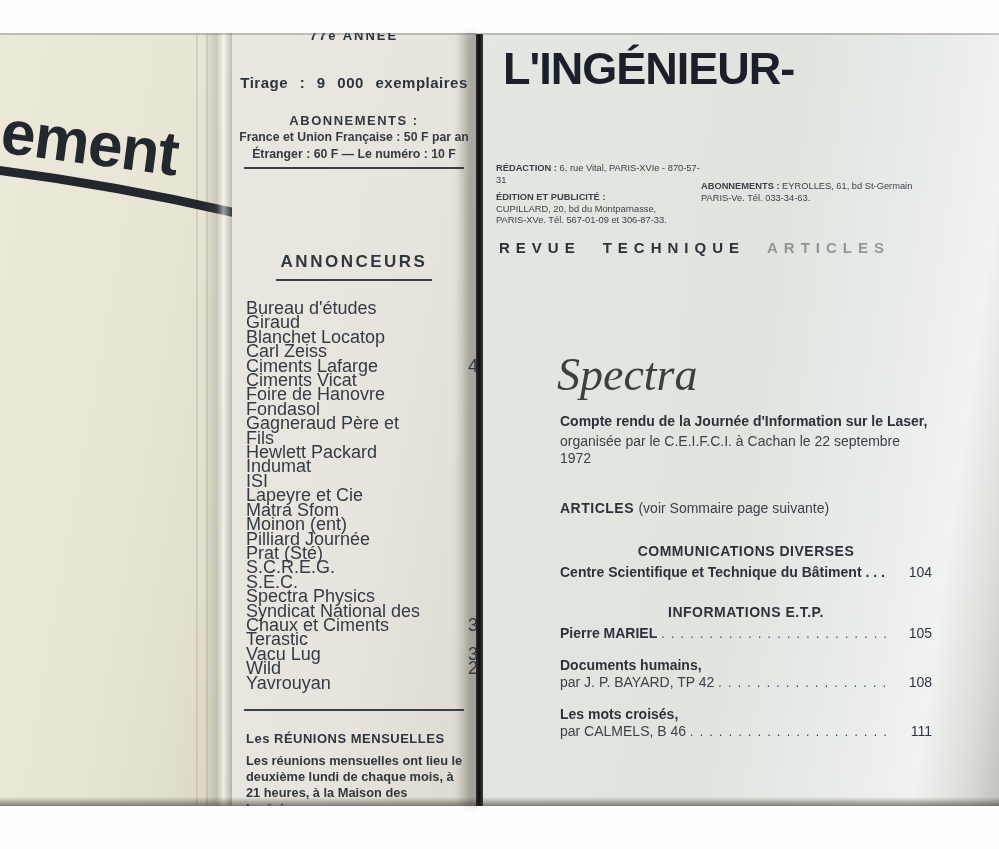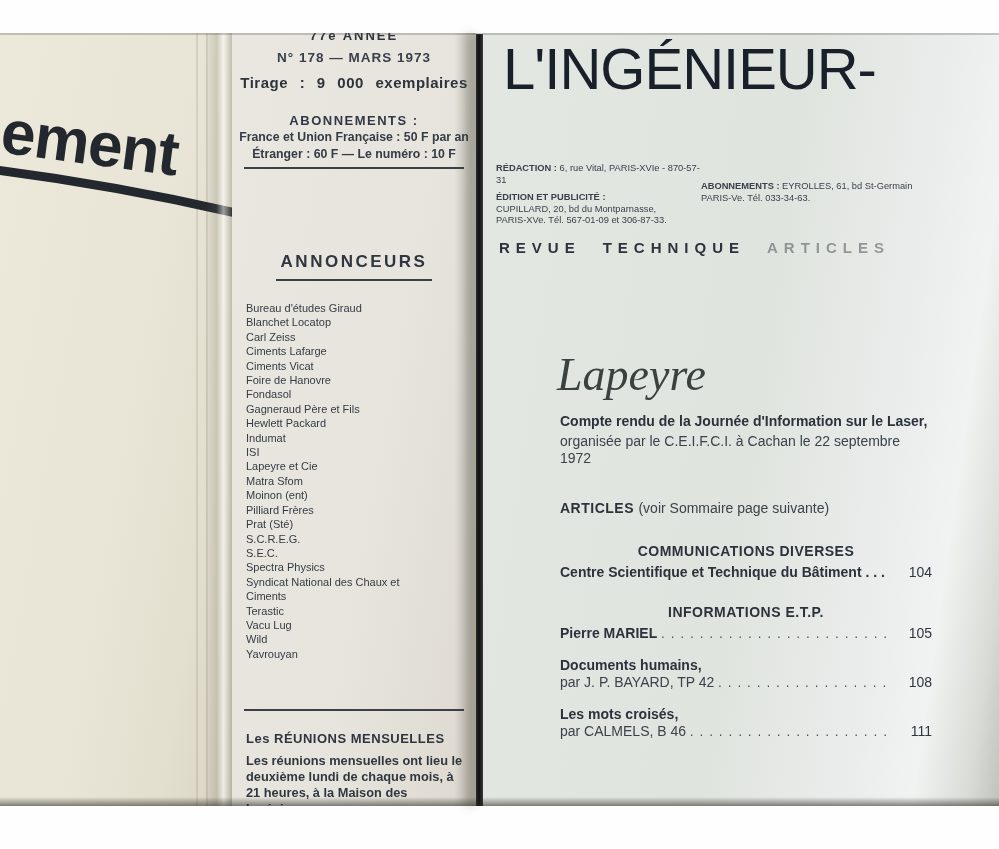--- a/index.html
+++ b/index.html
@@ -28,37 +28,37 @@
     font-weight:bold;word-spacing:7px;letter-spacing:.5px;color:#2c333d;}
   .abo-title{position:absolute;left:0;top:80px;width:100%;text-align:center;font-size:13px;
     font-weight:bold;letter-spacing:1.5px;color:#313843;}
   .abo-l1{position:absolute;left:0;top:97px;width:100%;text-align:center;font-size:12.3px;font-weight:bold;color:#343b45;}
   .abo-l2{position:absolute;left:0;top:114px;width:100%;text-align:center;font-size:12.3px;font-weight:bold;color:#343b45;}
   .rule{position:absolute;left:12px;width:220px;height:2px;background:#3b4046;}
   .rule-a{top:134px;} .rule-b{top:676px;}
   .ann-title-wrap{position:absolute;left:0;top:219px;width:100%;text-align:center;}
   .ann-title-wrap span{display:inline-block;font-size:17px;font-weight:bold;letter-spacing:2.5px;
     color:#2f3640;padding:0 5px 7px 5px;border-bottom:2px solid #3b4046;}
-  .ann-list{position:absolute;left:14px;top:268px;width:222px;font-size:11px;line-height:14.4px;}
+  .ann-list{position:absolute;left:14px;top:268px;width:222px;font-size:18px;line-height:14.4px;}
   .ann-row{position:relative;padding-right:46px;}
   .ann-name{display:block;}
   .ann-page{position:absolute;right:-46px;bottom:0;width:46px;text-align:right;white-space:nowrap;}
   .ann-row.pbold .ann-page{font-weight:bold;}
   .reu-title{position:absolute;left:14px;top:698px;font-size:13px;font-weight:bold;letter-spacing:.5px;color:#2e3540;}
   .reu-lines{position:absolute;left:14px;top:708px;width:226px;font-size:12.8px;font-weight:bold;
     line-height:16px;color:#30373f;padding-top:12px;}
 
   .page-edge{position:absolute;left:476px;top:34px;width:7px;height:772px;
     background:linear-gradient(90deg,#2c2c2a,#0f0f12 45%,#3b3b38);
     box-shadow:-9px 0 10px rgba(60,58,46,.30);}
 
   .page-right{position:absolute;left:483px;top:33px;width:516px;height:773px;overflow:hidden;
     background:linear-gradient(98deg,#e3e7e1 0%,#e0e4de 52%,#eaedec 76%,#f1f3f2 86%,#d8dbd5 95%,#bfc3bc 100%);
     color:#2e3540;}
-  .mag-title{position:absolute;left:20px;top:6px;font-size:58px;line-height:59px;font-weight:normal;
+  .mag-title{position:absolute;left:20px;top:6px;font-size:45px;line-height:59px;font-weight:bold;
     letter-spacing:-1px;color:#1a202a;white-space:nowrap;}
   .mh{font-size:9.3px;line-height:11.5px;color:#39424c;}
   .mh-left{position:absolute;left:13px;top:130px;width:205px;}
   .mh-right{position:absolute;left:218px;top:148px;width:250px;}
   .mh b{font-weight:bold;}
   .mh .gap{height:6px;}
   .revue{position:absolute;left:16px;top:206px;font-size:15px;font-weight:bold;letter-spacing:6px;
     color:#2c333d;white-space:nowrap;}
   .revue span{margin-right:22px;text-align:right;}
   .revue .fade{opacity:.45;}
@@ -89,21 +89,20 @@
     <div class="crease" style="left:196px"></div>
     <div class="crease" style="left:206px"></div>
     <div class="bigword">nement</div>
     <svg class="swoosh" width="250" height="70">
       <path d="M0 8 C 80 18, 165 33, 248 52" stroke="#23272e" stroke-width="9" fill="none"></path>
     </svg>
   </div>
 
   <div class="page-col">
     <div class="year-clip"><span>77e ANNÉE</span></div>
-    <div class="issue-line">N° 178 — MARS 1973</div>
     <div class="tirage-line">Tirage : 9 000 exemplaires</div>
     <div class="abo-title">ABONNEMENTS :</div>
     <div class="abo-l1">France et Union Française : 50 F par an</div>
     <div class="abo-l2">Étranger : 60 F — Le numéro : 10 F</div>
     <div class="rule rule-a"></div>
 
     <div class="ann-title-wrap">
       <span>ANNONCEURS</span>
     </div>
     <div class="ann-list">
@@ -158,21 +157,21 @@
       </div>
         <div class="ann-row">
         <span class="ann-name">Matra Sfom</span>
         <span class="ann-page">6</span>
       </div>
         <div class="ann-row">
         <span class="ann-name">Moinon (ent)</span>
         <span class="ann-page">102</span>
       </div>
         <div class="ann-row">
-        <span class="ann-name">Pilliard Frères</span>
+        <span class="ann-name">Pilliard Journée</span>
         <span class="ann-page">95</span>
       </div>
         <div class="ann-row">
         <span class="ann-name">Prat (Sté)</span>
         <span class="ann-page">51</span>
       </div>
         <div class="ann-row">
         <span class="ann-name">S.C.R.E.G.</span>
         <span class="ann-page">46</span>
       </div>
@@ -238,21 +237,21 @@
         <b>ABONNEMENTS :</b>
         <span>EYROLLES, 61, bd St-Germain</span>
       </div>
       <div>PARIS-Ve. Tél. 033-34-63.</div>
     </div>
 
     <div class="revue">
       <span>REVUE</span><span>TECHNIQUE</span><span class="fade">ARTICLES</span>
     </div>
 
-    <div class="sommaire">Lapeyre</div>
+    <div class="sommaire">Spectra</div>
 
     <div class="toc-block" style="top:380px">
       <div class="t-bold">Compte rendu de la Journée d'Information sur le Laser,</div>
       <div class="t-norm mt3">organisée par le C.E.I.F.C.I. à Cachan le 22 septembre 1972</div>
     </div>
 
     <div class="toc-block" style="top:466px">
       <span class="t-head">ARTICLES</span>
       <span class="t-norm">(voir Sommaire page suivante)</span>
     </div>

